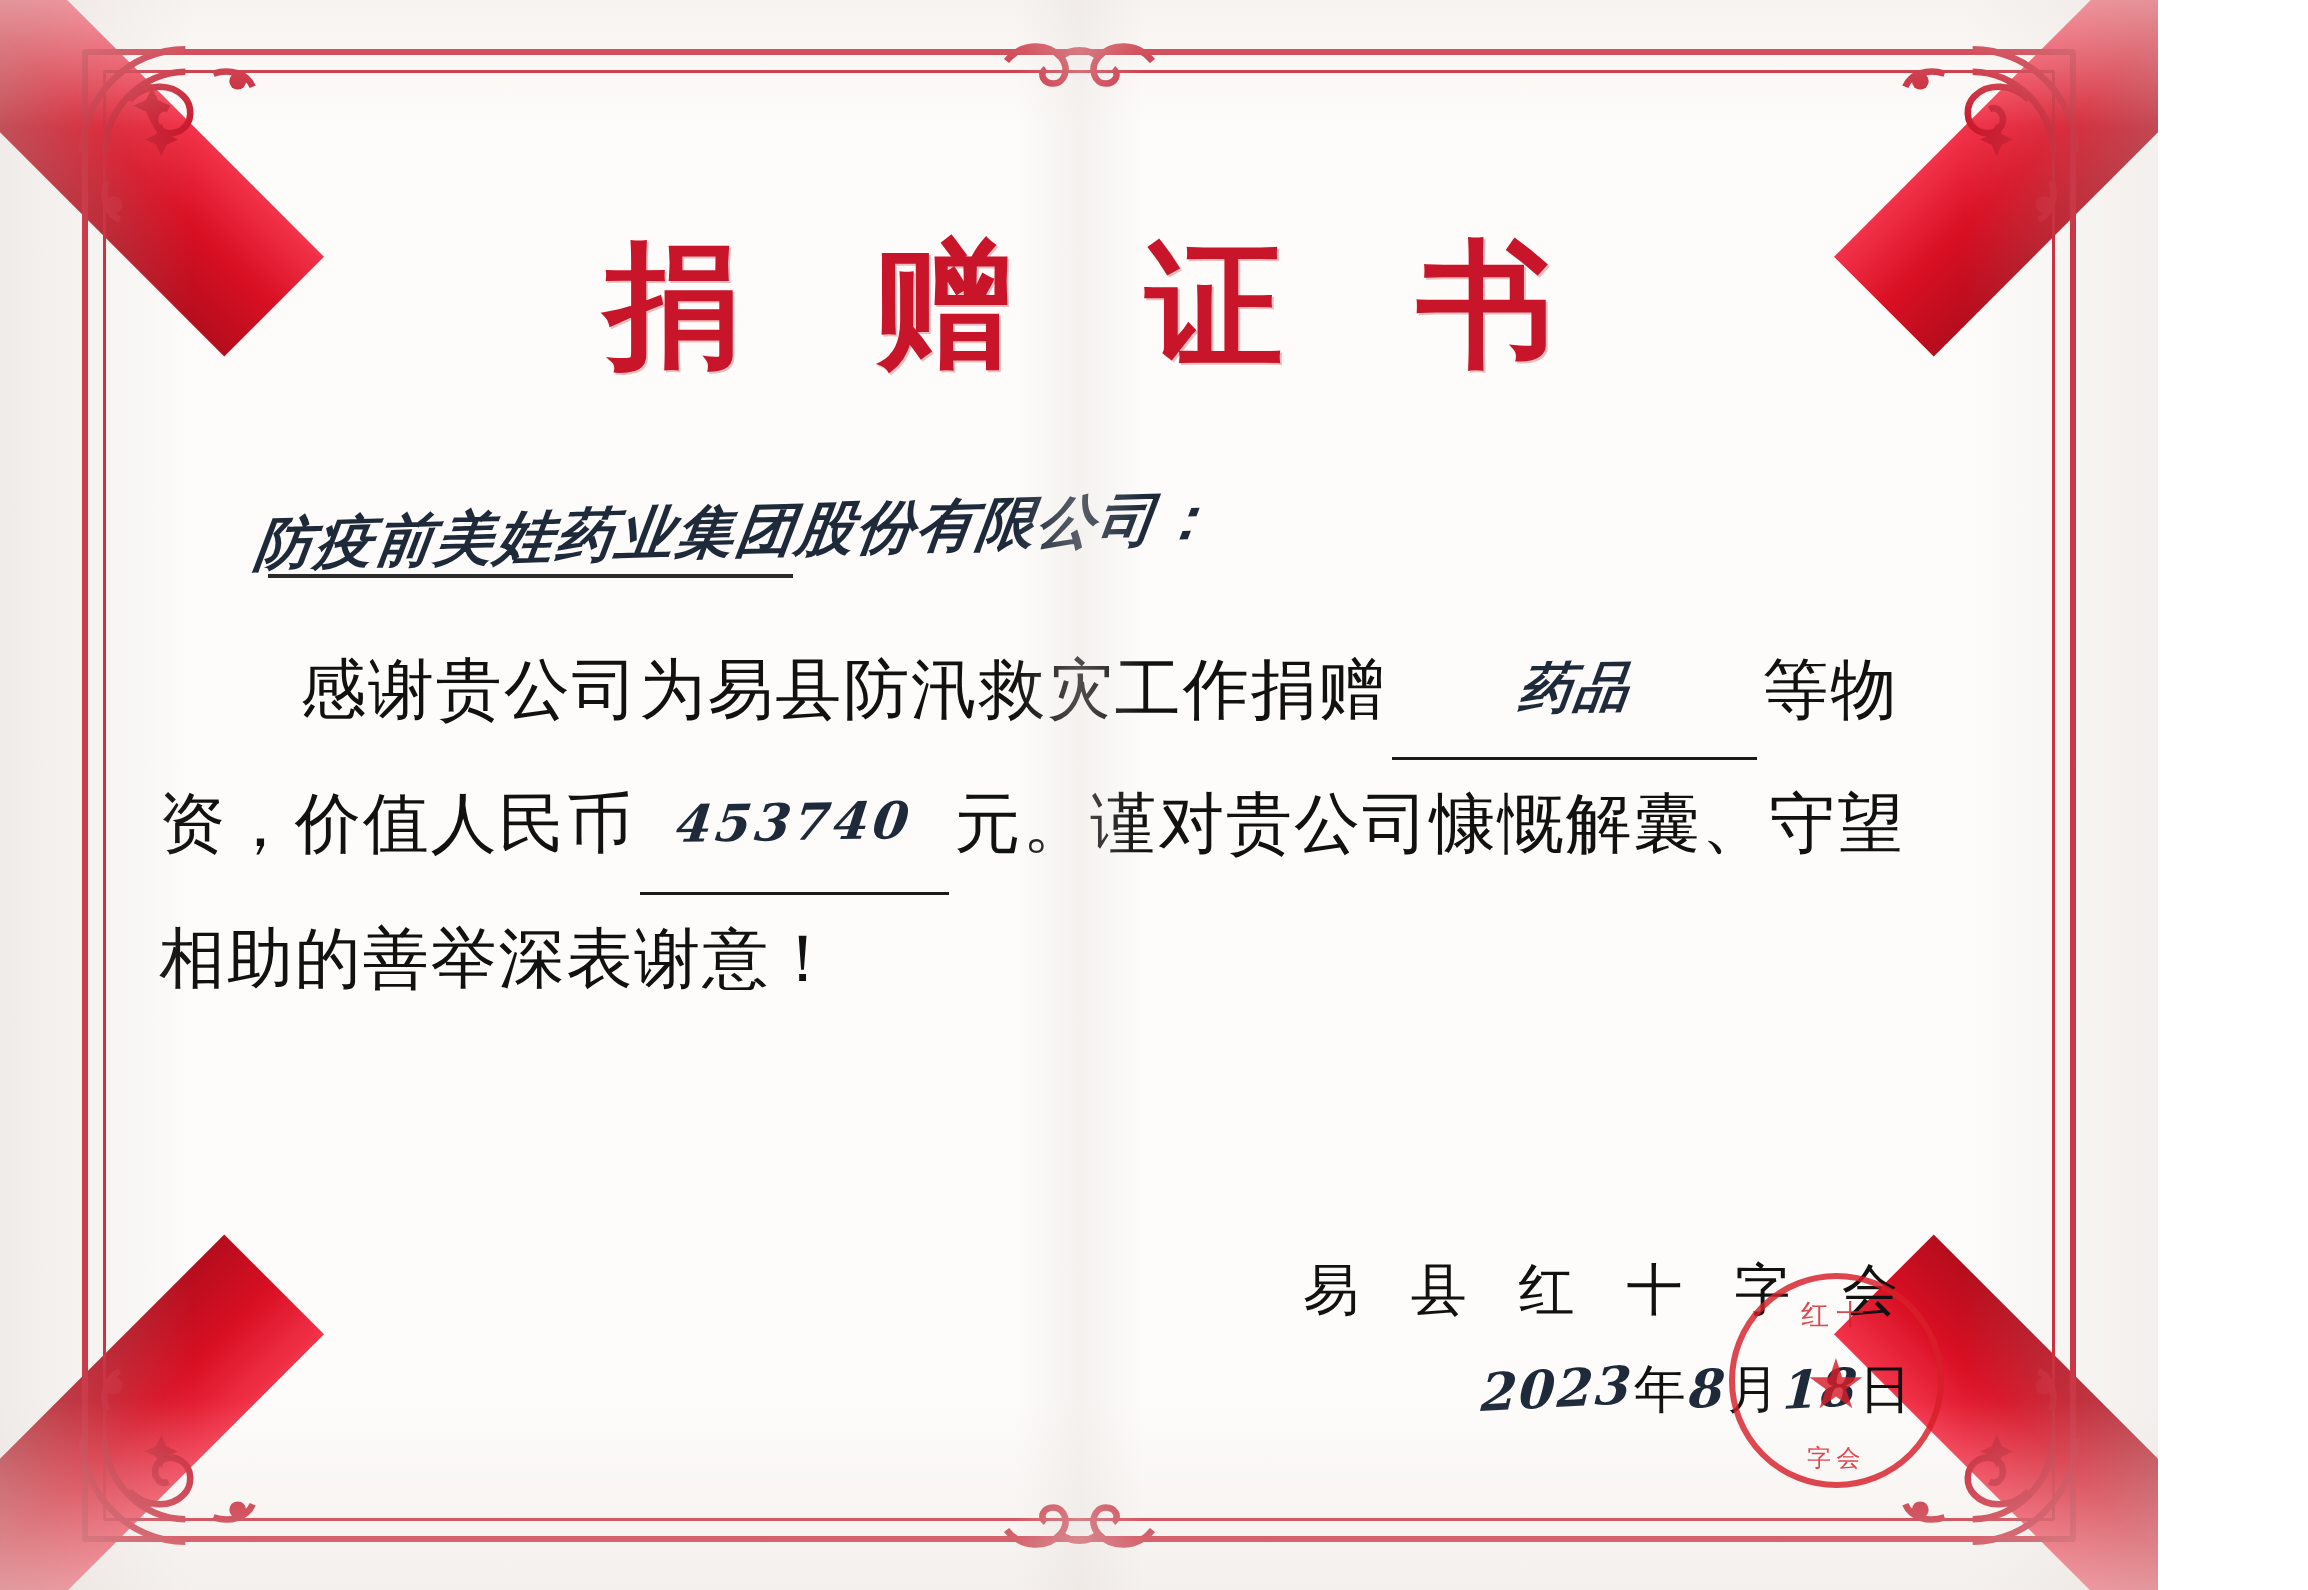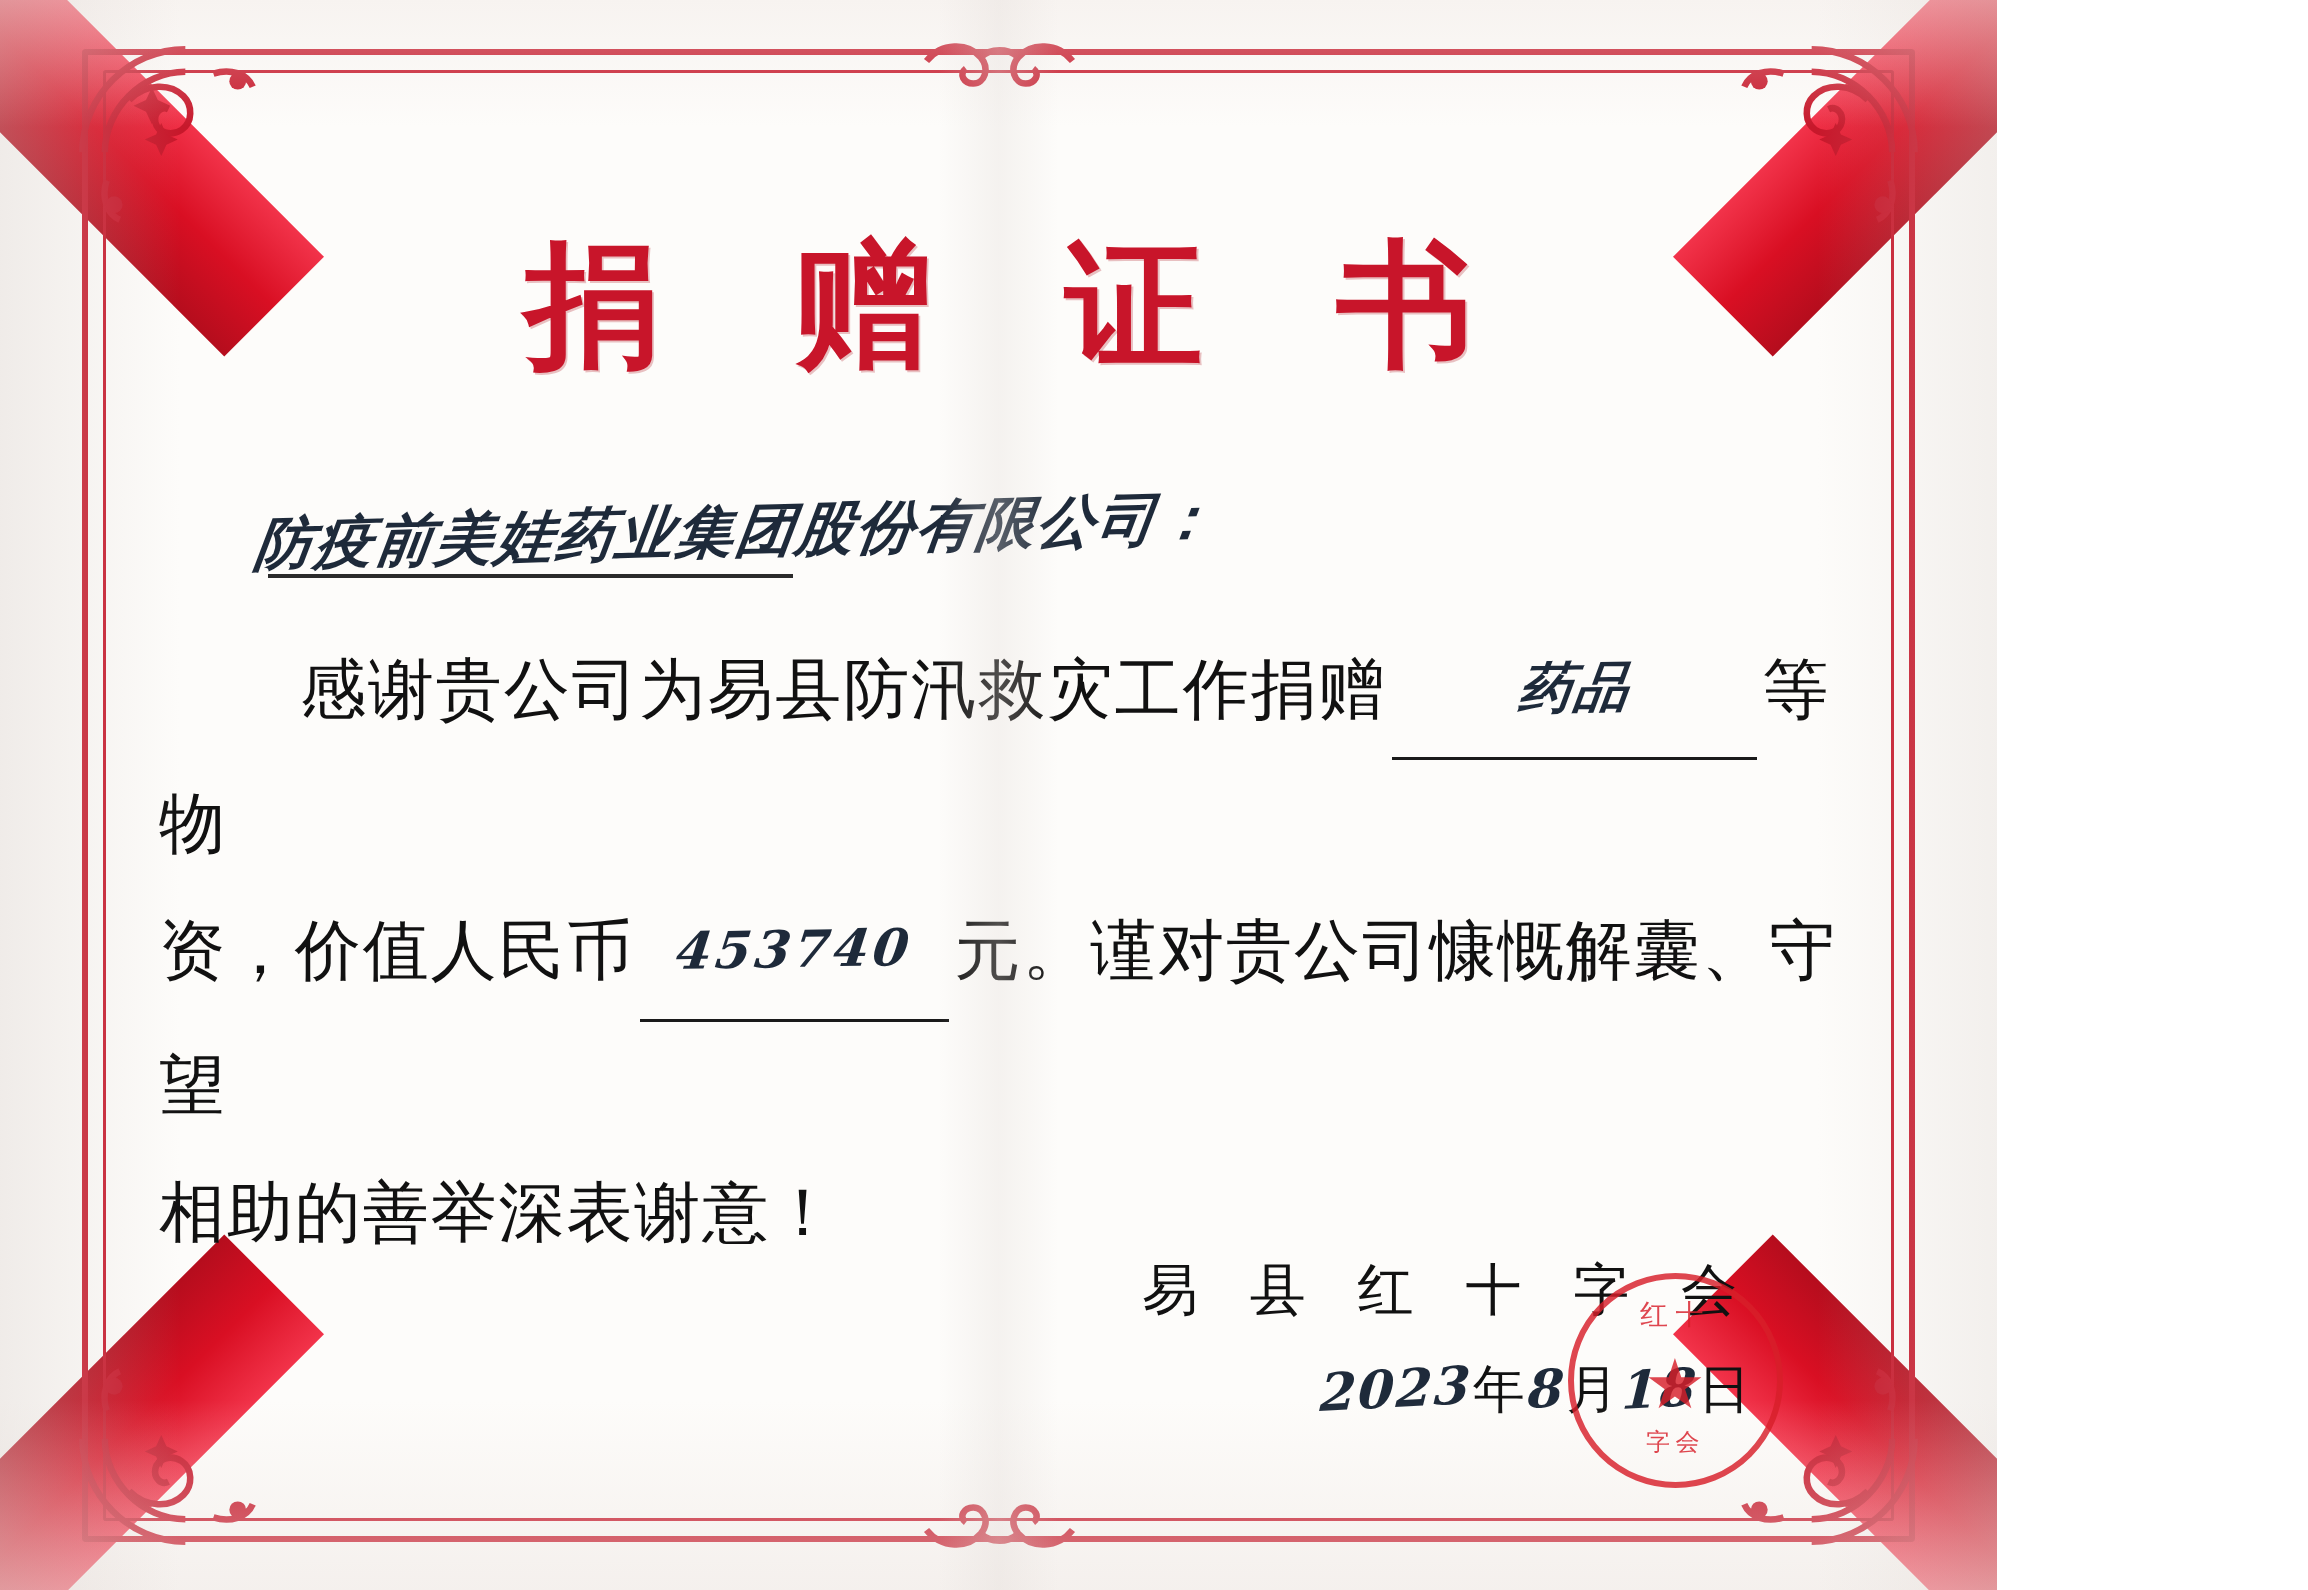--- a/index.html
+++ b/index.html
@@ -9,21 +9,21 @@
   }
   body {
     width: 2309px;
     height: 1591px;
     overflow: hidden;
     font-family: "Liberation Sans", sans-serif;
   }
 
   .certificate {
     position: relative;
-    width: 1997px;
+    width: 2158px;
     height: 1591px;
     background: #fdfcfa;
     overflow: hidden;
   }
 
   
   .paper-shade {
     position: absolute;
     inset: 0;
     background:
@@ -252,21 +252,21 @@
     position: absolute;
     top: 22.5px; left: 0; right: 0;
     text-align: center;
     color: #d81f2a;
     font-size: 28px;
     letter-spacing: 7.5px;
     font-family: "DejaVu Sans", sans-serif;
   }
   .seal-text-bottom {
     position: absolute;
-    bottom: 30px; left: 0; right: 0;
+    bottom: 14px; left: 0; right: 0;
     text-align: center;
     color: #d81f2a;
     font-size: 24px;
     letter-spacing: 5.6px;
     font-family: "DejaVu Sans", sans-serif;
   }
 </style>
 </head>
 <body>
 

